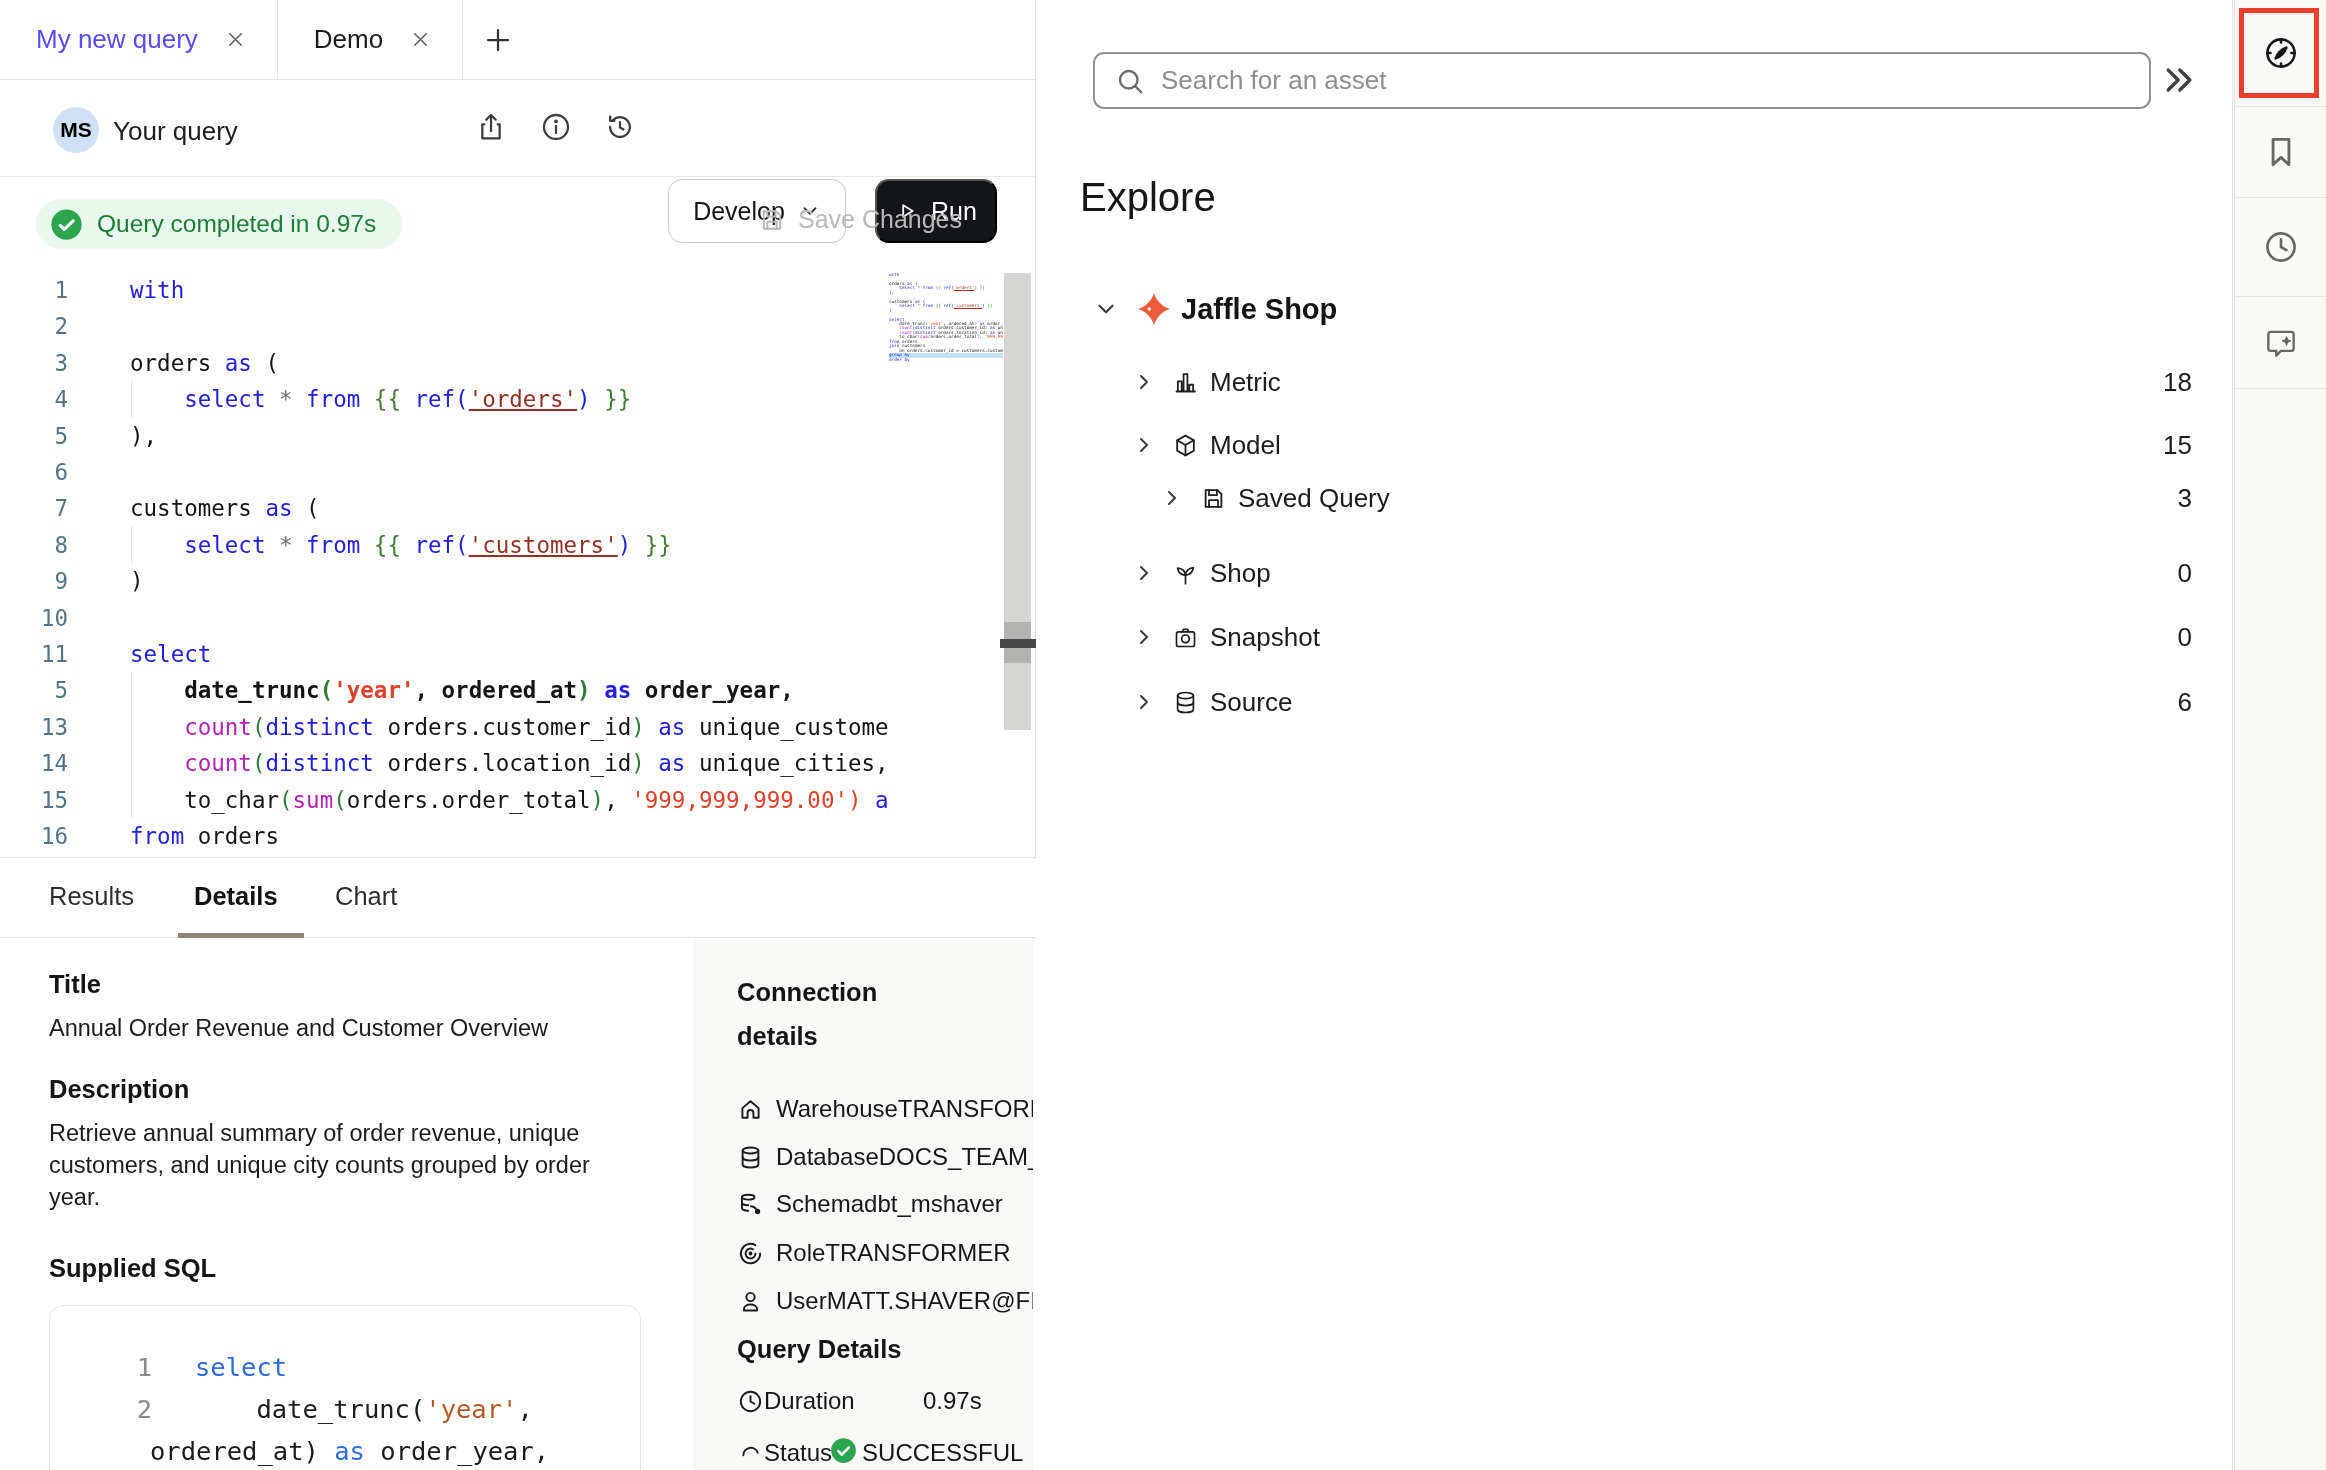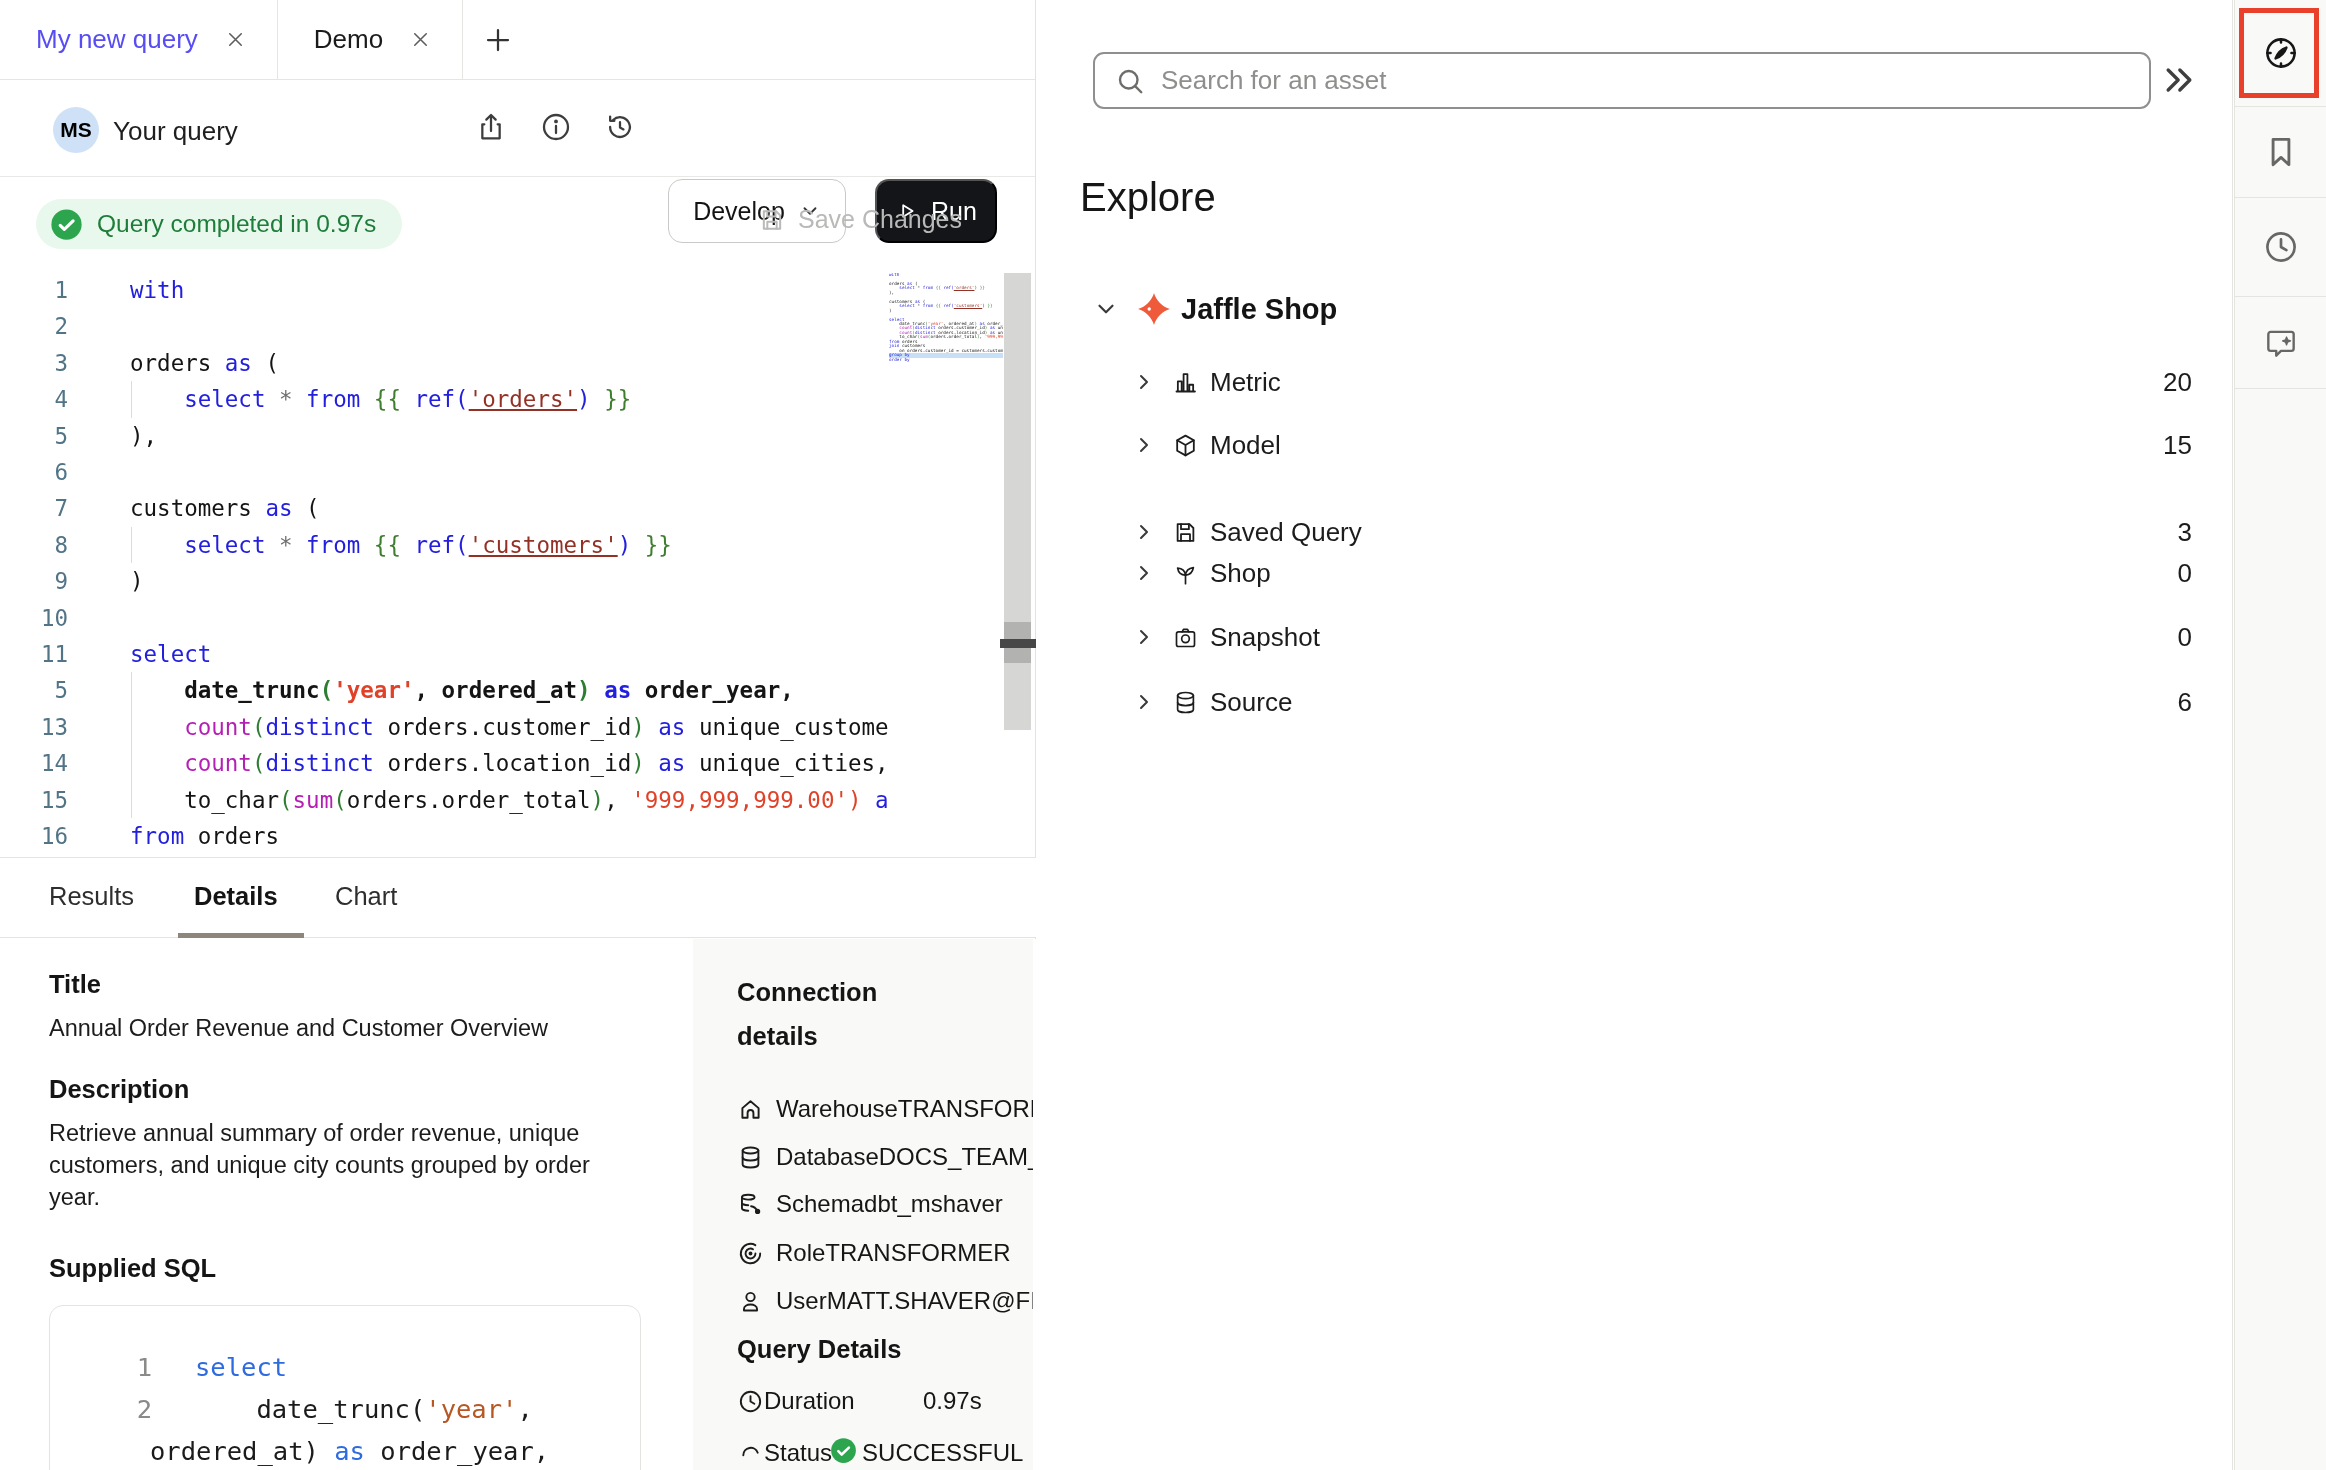--- a/index.html
+++ b/index.html
@@ -391,38 +391,38 @@
           <svg viewBox="0 0 24 24" fill="none" stroke="currentColor" stroke-width="2" stroke-linecap="round" stroke-linejoin="round" width="100%" height="100%">
             <path d="M9 6l6 6-6 6"></path>
           </svg>
         </span>
         <span class="ticon">
           <svg viewBox="0 0 24 24" fill="none" stroke="currentColor" stroke-width="1.6" stroke-linecap="round" stroke-linejoin="round" width="100%" height="100%">
             <path d="M5.2 20V11h3.4v9M10.3 20V4.5h3.4V20M15.4 20v-6h3.4v6M4 20h16.4"></path>
           </svg>
         </span>
         <span class="tlabel">Metric</span>
-        <span class="tcount">20</span>
+        <span class="tcount">18</span>
       </div>
       <div class="tree-item" style="top: 421px;">
         <span class="chev">
           <svg viewBox="0 0 24 24" fill="none" stroke="currentColor" stroke-width="2" stroke-linecap="round" stroke-linejoin="round" width="100%" height="100%">
             <path d="M9 6l6 6-6 6"></path>
           </svg>
         </span>
         <span class="ticon">
           <svg viewBox="0 0 24 24" fill="none" stroke="currentColor" stroke-width="1.6" stroke-linecap="round" stroke-linejoin="round" width="100%" height="100%">
             <path d="M12 3.2l7.4 4.2v9.2L12 20.8l-7.4-4.2V7.4z"></path>
             <path d="M4.6 7.4L12 11.6l7.4-4.2M12 11.6v9.2"></path>
           </svg>
         </span>
         <span class="tlabel">Model</span>
         <span class="tcount">15</span>
       </div>
-      <div class="tree-item" style="top: 508px;">
+      <div class="tree-item" style="top: 474px; padding-left: 28px;">
         <span class="chev">
           <svg viewBox="0 0 24 24" fill="none" stroke="currentColor" stroke-width="2" stroke-linecap="round" stroke-linejoin="round" width="100%" height="100%">
             <path d="M9 6l6 6-6 6"></path>
           </svg>
         </span>
         <span class="ticon">
           <svg viewBox="0 0 24 24" fill="none" stroke="currentColor" stroke-width="1.6" stroke-linecap="round" stroke-linejoin="round" width="100%" height="100%">
             <path d="M5 4.5h10.5l3.5 3.5v11.5H5z"></path>
             <path d="M8 4.5V9h7V4.5M8 19.5v-6h8v6"></path>
           </svg>

